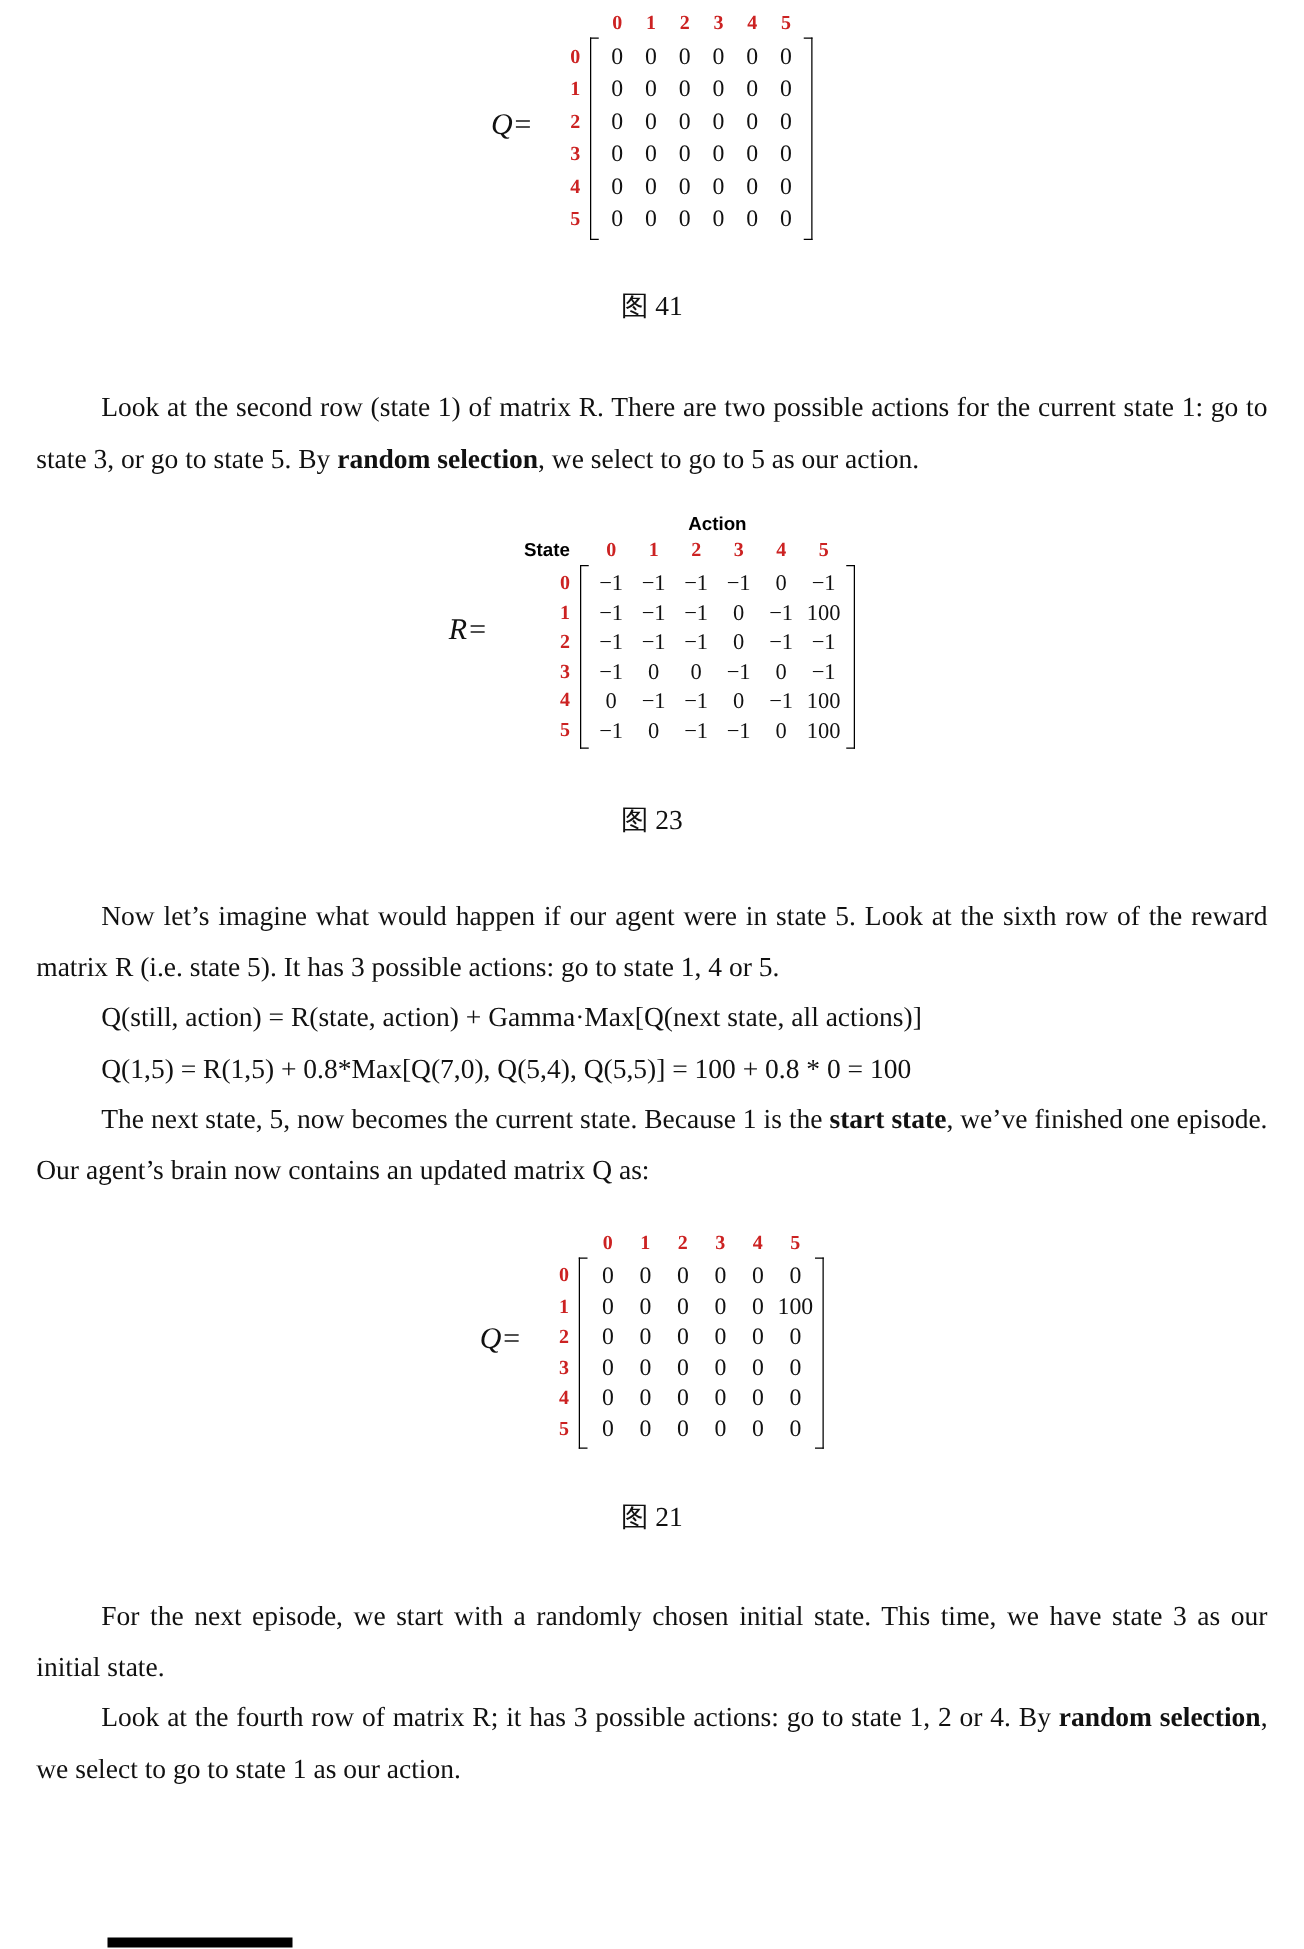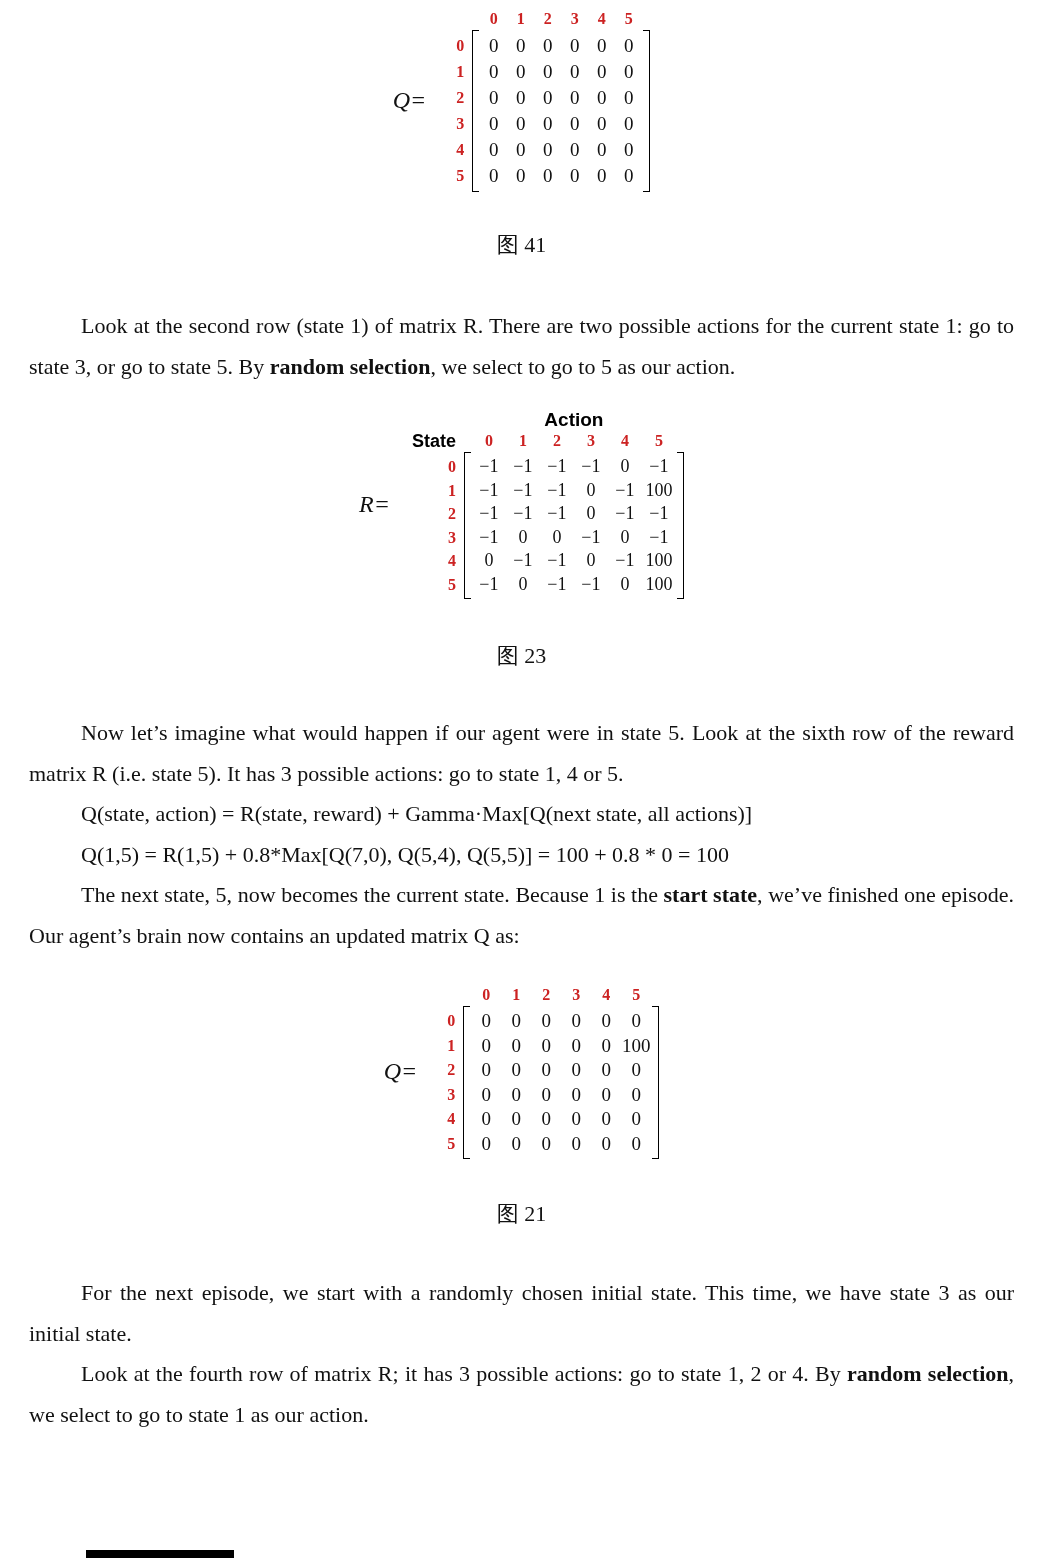--- a/index.html
+++ b/index.html
@@ -41,26 +41,26 @@
   
   .mat { --cw:27px; --rh:26px; --lw:32px; font-size:19px; display:inline-block; }
   .mat.mat-r  { --cw:34px; --rh:23.5px; --lw:60px; font-size:18px; }
   .mat.mat-q2 { --cw:30px; --rh:24.5px; --lw:32px; }
 
   .mat-toprow, .mat-headrow, .mat-row { display:flex; }
   .mat-corner {
     width:var(--lw); box-sizing:border-box; padding-right:8px;
     text-align:right;
     font-family:"Liberation Sans","DejaVu Sans",sans-serif;
-    font-weight:bold; font-size:18px; line-height:22px; color:#000;
+    font-weight:bold; font-size:15px; line-height:22px; color:#000;
   }
   .mat-toplabel {
     flex:1; text-align:center;
     font-family:"Liberation Sans","DejaVu Sans",sans-serif;
-    font-weight:bold; font-size:19px; line-height:21px; color:#000;
+    font-weight:bold; font-size:15px; line-height:21px; color:#000;
   }
   .mat-headcells { display:flex; padding:0 8px; }
   .mat-colheader {
     width:var(--cw); text-align:center;
     color:var(--red,#cc2222); font-weight:bold; font-size:16px; line-height:22px;
   }
   .mat-body { display:flex; }
   .mat-labels { width:var(--lw); box-sizing:border-box; padding-right:8px;
     display:flex; flex-direction:column; justify-content:center; }
   .mat-rowlabel {
@@ -261,21 +261,21 @@
               </div>
             </div>
           </div>
         </div>
     </div>
   </div>
   <div class="caption cap23">图 23</div>
 
   <div class="text-block block2">
     <p class="para"><span>Now let’s imagine what would happen if our agent were in state 5. Look at the sixth row of the reward matrix R (i.e. state 5). It has 3 possible actions: go to state 1, 4 or 5.</span></p>
-    <p class="para"><span>Q(state, action) = R(state, reward) + Gamma·Max[Q(next state, all actions)]</span></p>
+    <p class="para"><span>Q(still, action) = R(state, action) + Gamma·Max[Q(next state, all actions)]</span></p>
     <p class="para"><span>Q(1,5) = R(1,5) + 0.8*Max[Q(7,0), Q(5,4), Q(5,5)] = 100 + 0.8 * 0 = 100</span></p>
     <p class="para"><span>The next state, 5, now becomes the current state. Because 1 is the </span><b>start state</b><span>, we’ve finished one episode. Our agent’s brain now contains an updated matrix Q as:</span></p>
   </div>
 
   <div class="figure fig24">
     <div class="matrix-fig">
       <span class="mat-prefix">Q=</span>
       <div class="mat mat-q2">
           <div class="mat-headrow">
             <div class="mat-corner"></div>

